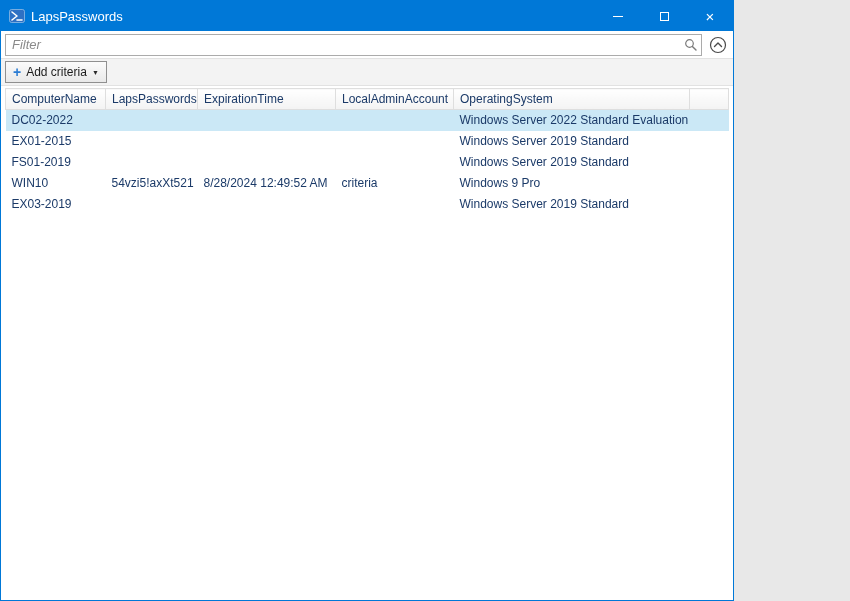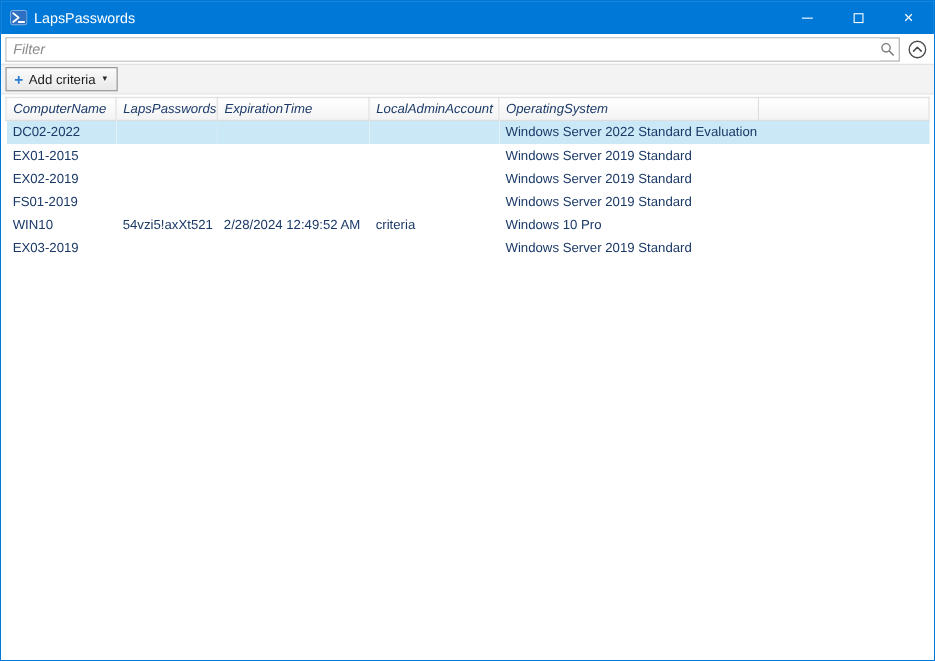--- a/index.html
+++ b/index.html
@@ -1,18 +1,18 @@
 <!DOCTYPE html>
 <html><head>
 <meta charset="utf-8">
 <style>
   * { box-sizing: border-box; margin: 0; padding: 0; }
   html, body { background: #e8e8e8; font-family: "Liberation Sans", sans-serif; }
   .window {
-    width: 850px; height: 601px;
+    width: 734px; height: 601px;
     background: #ffffff;
     border: 1px solid #0078d7;
     position: relative;
     overflow: hidden;
     display: flex;
     flex-direction: column;
   }
   
   .titlebar {
     height: 30px; flex: 0 0 30px;
@@ -105,21 +105,20 @@
     font-weight: normal;
     color: #1b3a68;
     background: linear-gradient(#ffffff, #f3f3f3);
     border: 1px solid #dedede;
     border-left: none;
     padding: 2px 6px;
     height: 21px;
     white-space: nowrap;
     overflow: hidden;
     cursor: default;
-    font-style: italic;
   }
   table.grid th:first-child { border-left: 1px solid #dedede; }
   table.grid td {
     color: #1b3a68;
     padding: 2px 6px;
     height: 21px;
     white-space: nowrap;
     overflow: hidden;
     cursor: default;
   }
@@ -209,41 +208,33 @@
           </tr>
           <tr>
             <td>EX01-2015</td>
             <td></td>
             <td></td>
             <td></td>
             <td>Windows Server 2019 Standard</td>
             <td></td>
           </tr>
           <tr>
-            <td>EX02-2019</td>
-            <td></td>
-            <td></td>
-            <td></td>
-            <td>Windows Server 2019 Standard</td>
-            <td></td>
-          </tr>
-          <tr>
             <td>FS01-2019</td>
             <td></td>
             <td></td>
             <td></td>
             <td>Windows Server 2019 Standard</td>
             <td></td>
           </tr>
           <tr>
             <td>WIN10</td>
             <td>54vzi5!axXt521</td>
-            <td>2/28/2024 12:49:52 AM</td>
+            <td>8/28/2024 12:49:52 AM</td>
             <td>criteria</td>
-            <td>Windows 10 Pro</td>
+            <td>Windows 9 Pro</td>
             <td></td>
           </tr>
           <tr>
             <td>EX03-2019</td>
             <td></td>
             <td></td>
             <td></td>
             <td>Windows Server 2019 Standard</td>
             <td></td>
           </tr>

